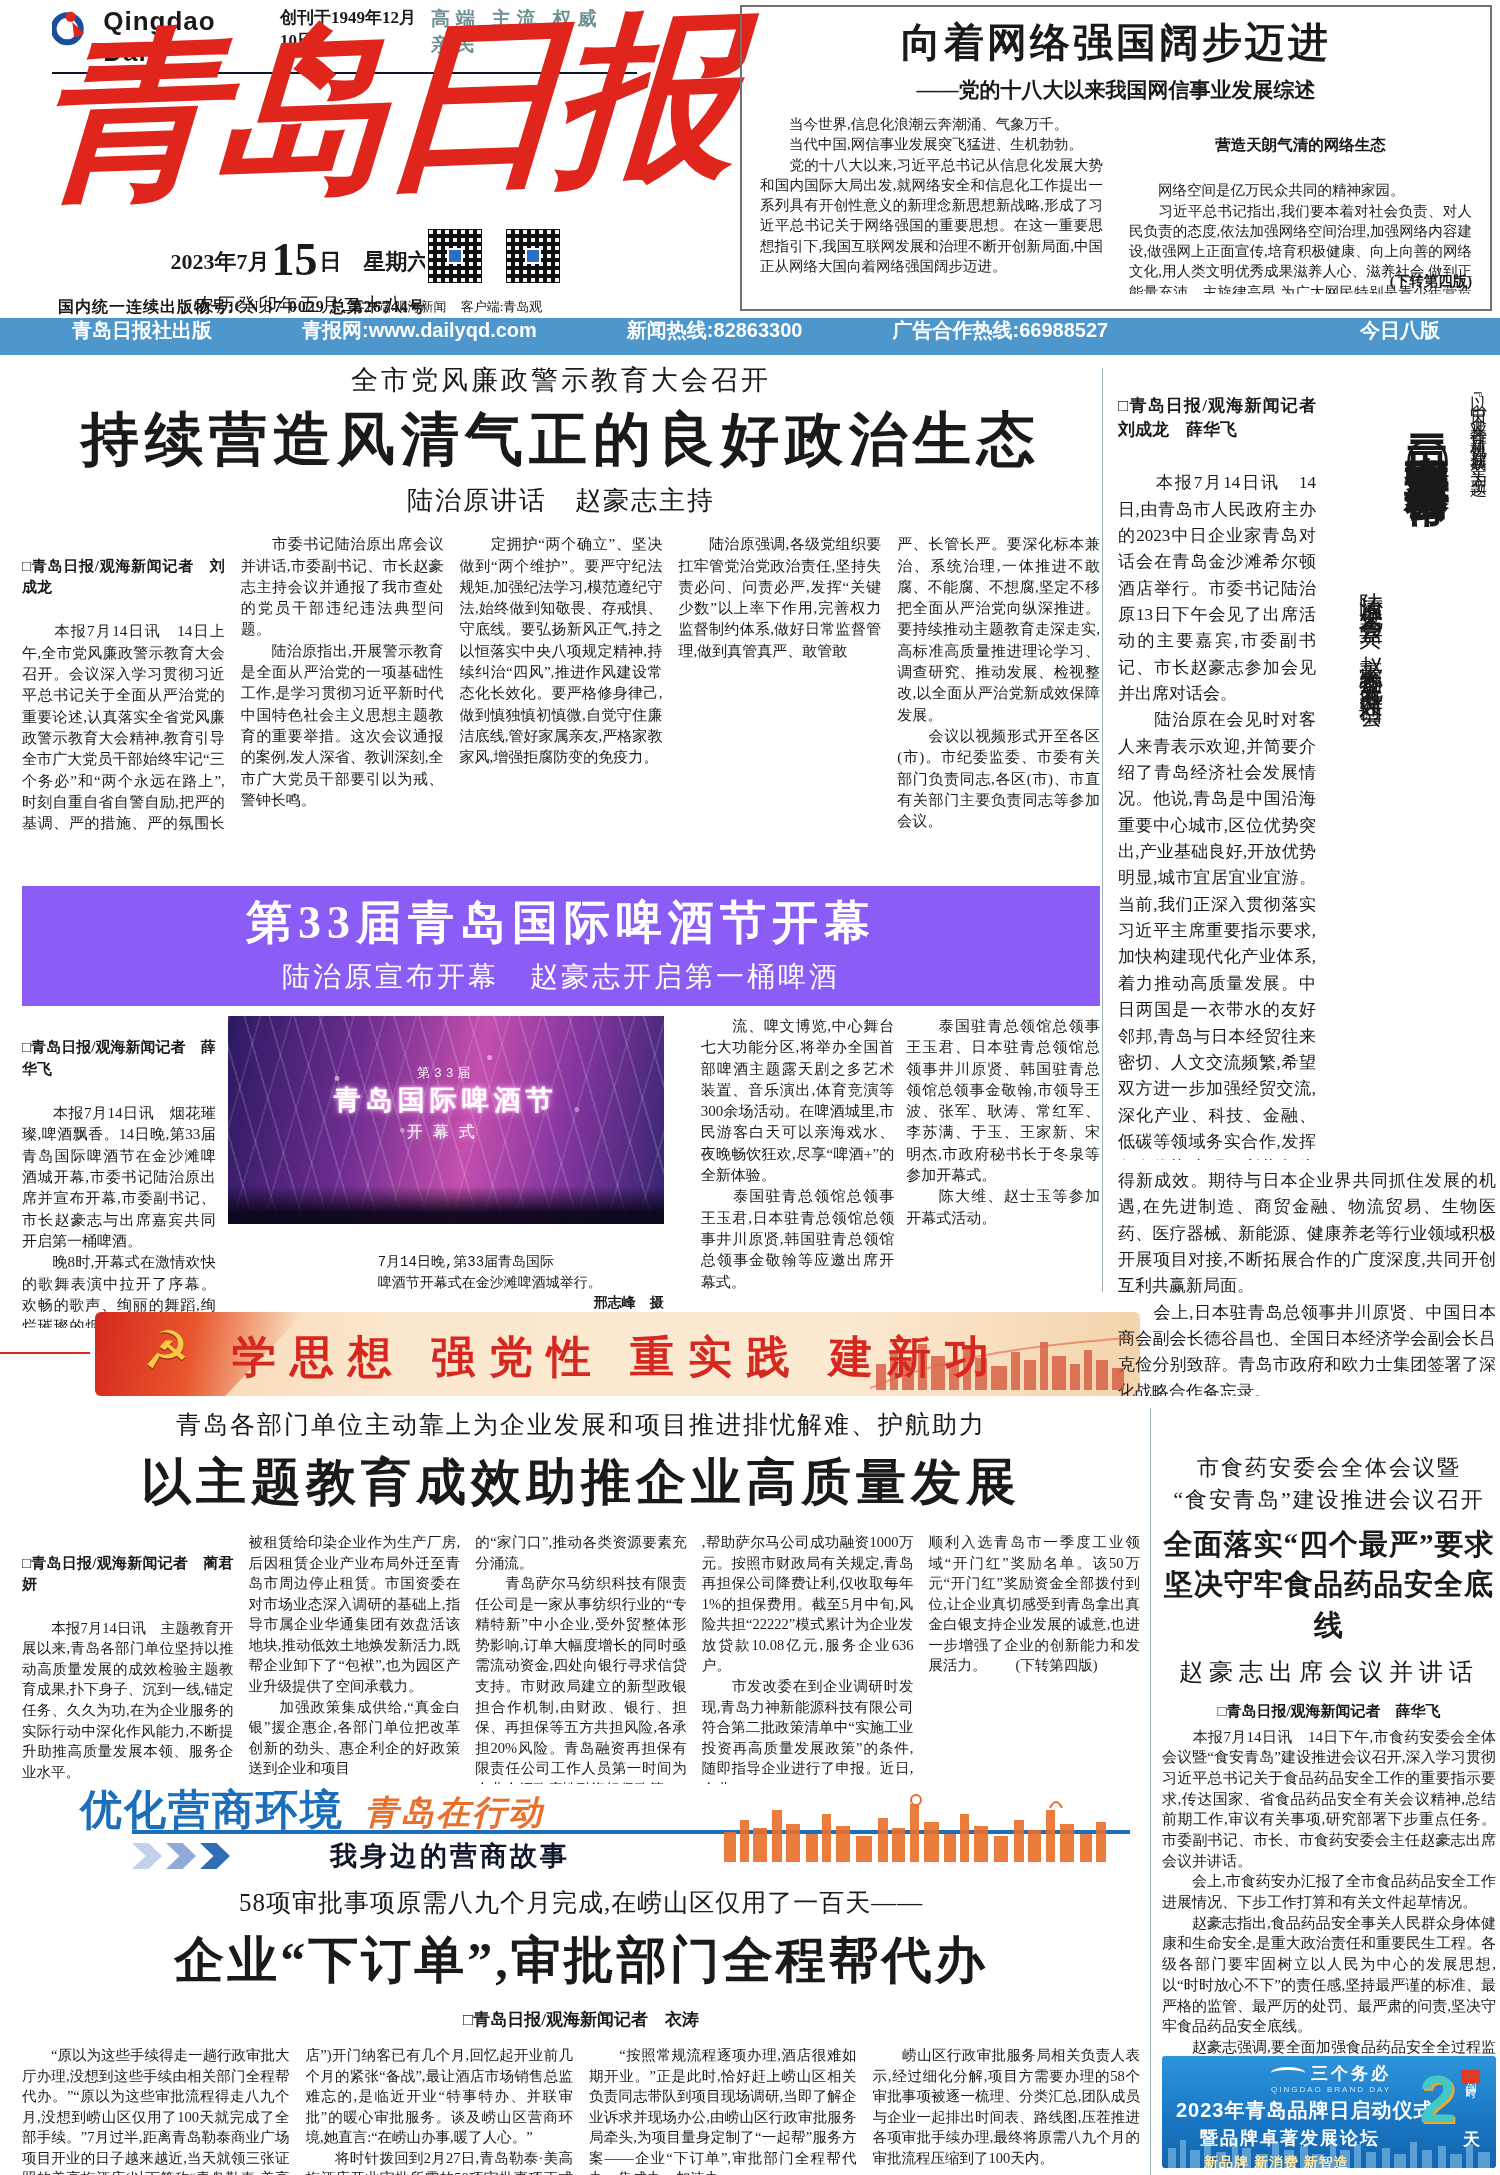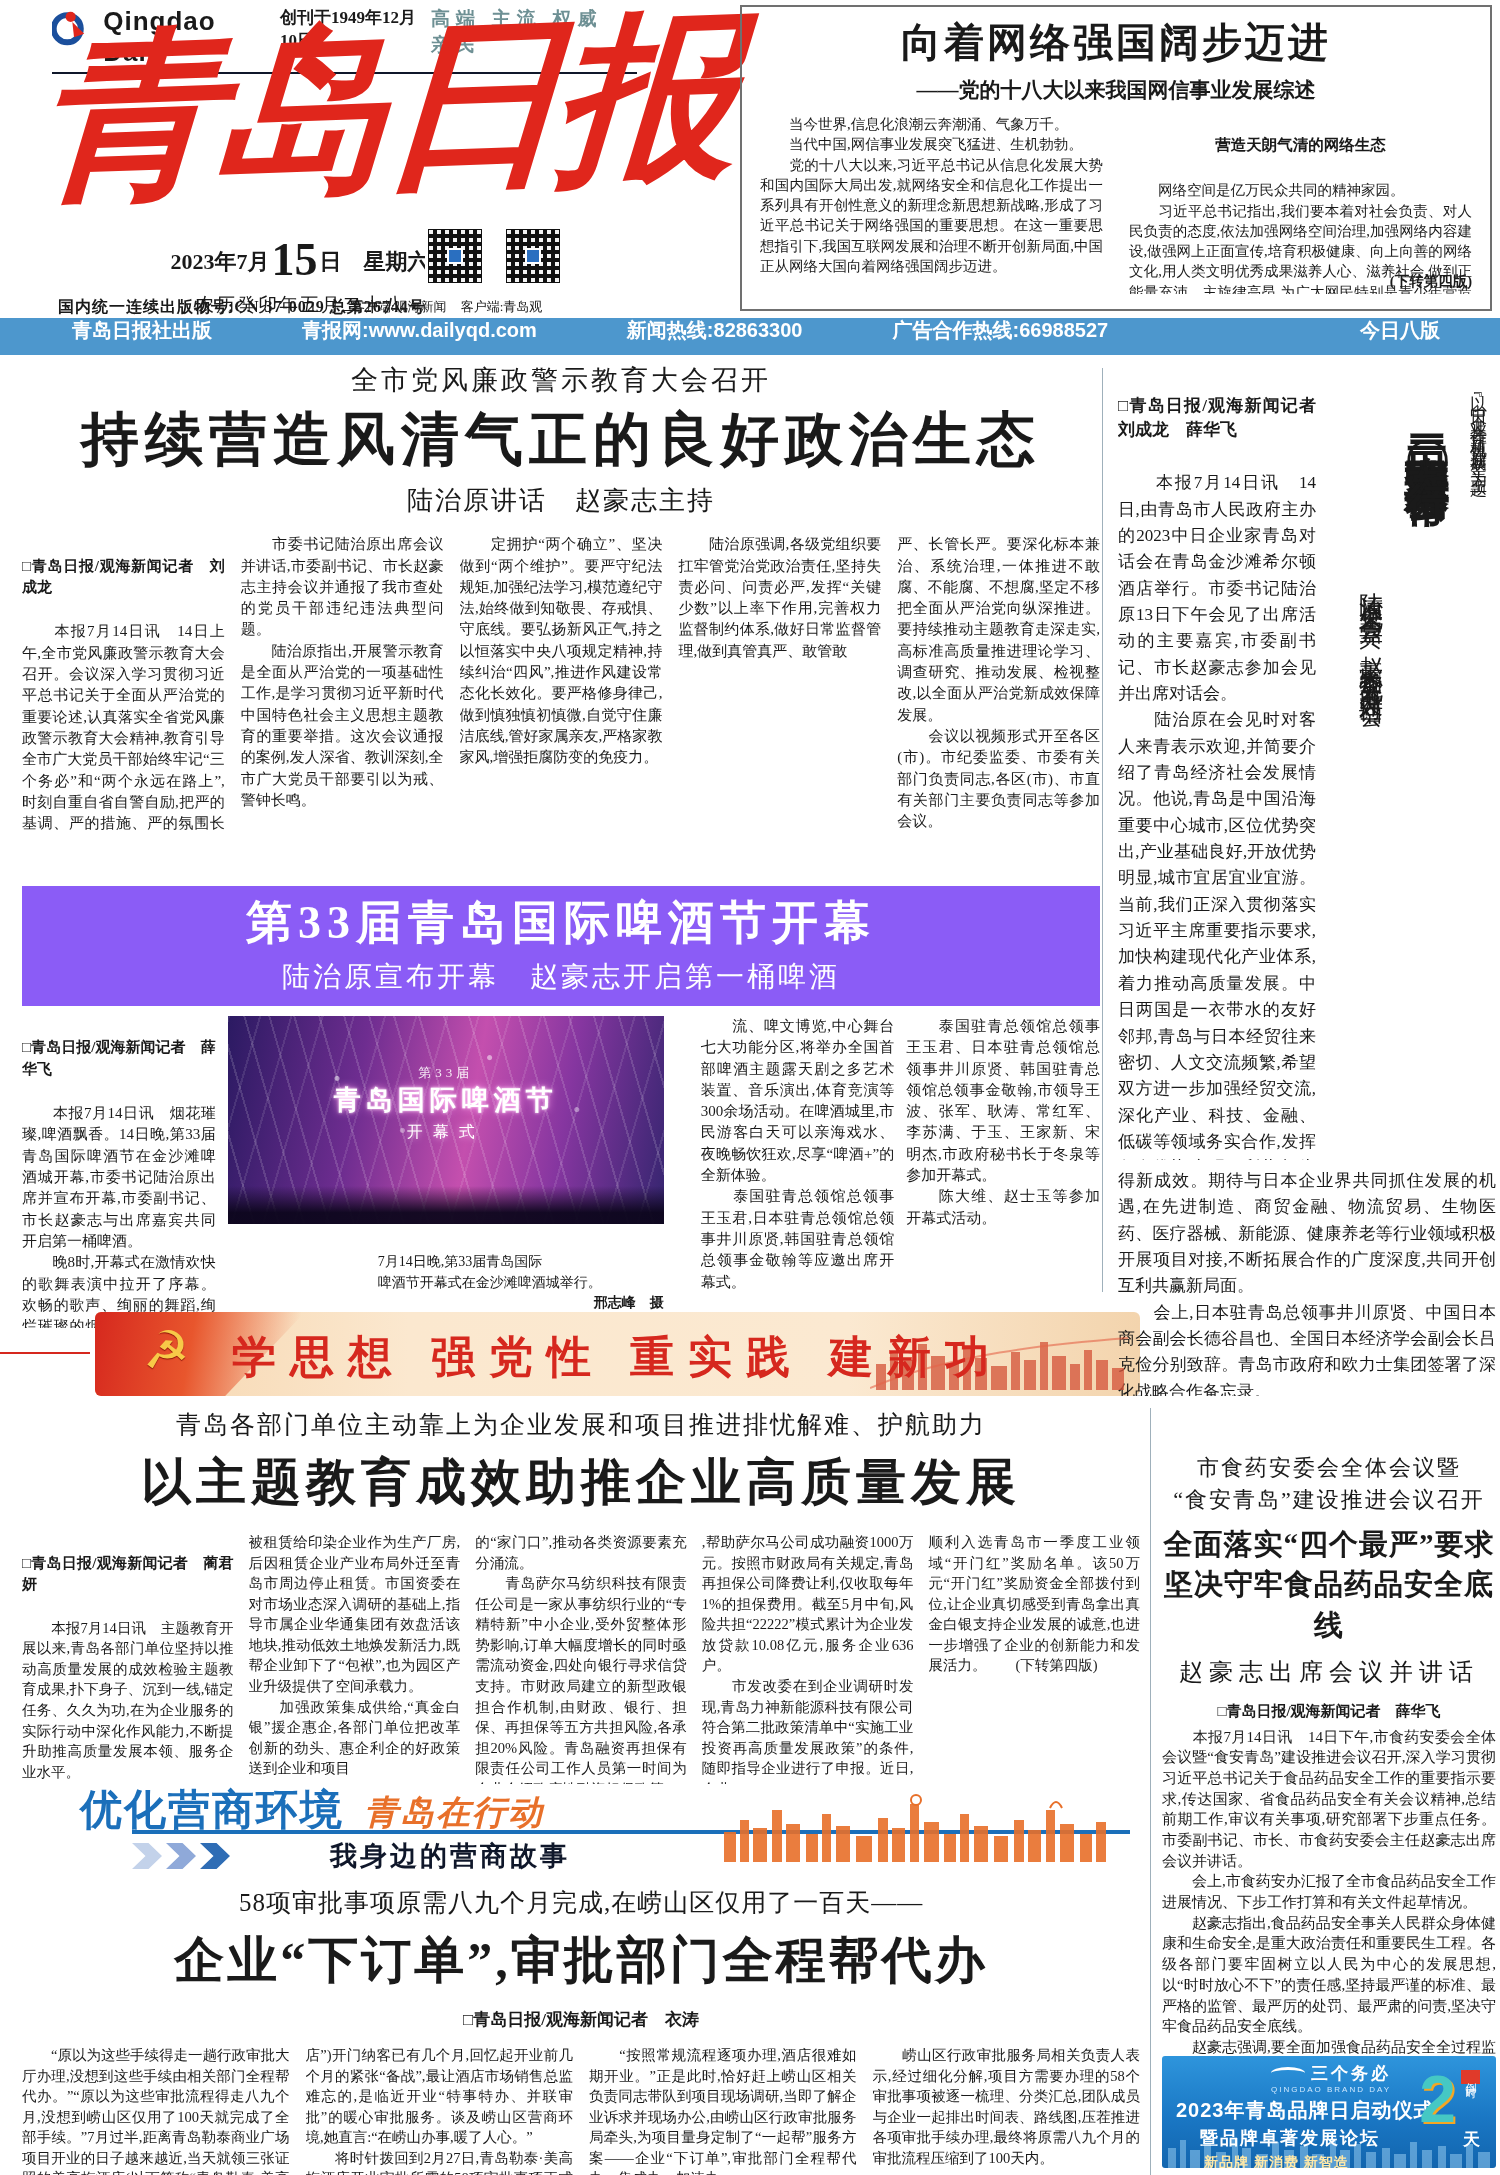--- a/index.html
+++ b/index.html
@@ -62,21 +62,21 @@
   .lead-body { display:flex; gap:16px; margin-top:16px; height:302px; }
   .lead-col { flex:1; }
 
   
   #beer { left:22px; top:886px; width:1078px; }
   .beer-banner { background:#8b5cf6; color:#fff; text-align:center; padding:6px 0 10px; }
   .beer-title { font-size:46px; font-weight:bold; letter-spacing:6px; }
   .beer-sub { font-size:28px; margin-top:4px; letter-spacing:3px; }
   .beer-content { display:flex; gap:12px; margin-top:10px; height:312px; }
   .beer-left { width:200px; }
-  .beer-photo-wrap { width:476px; }
+  .beer-photo-wrap { width:476px;font-family:Liberation Mono, monospace; }
   .beer-photo { width:436px; height:208px; position:relative; overflow:hidden;
     background:
       radial-gradient(circle at 25% 30%, rgba(255,255,255,.5) 0 2px, transparent 3px),
       radial-gradient(circle at 60% 20%, rgba(255,255,255,.5) 0 2px, transparent 3px),
       radial-gradient(circle at 80% 45%, rgba(255,255,255,.4) 0 2px, transparent 3px),
       radial-gradient(circle at 40% 55%, rgba(255,255,255,.4) 0 2px, transparent 3px),
       repeating-linear-gradient(74deg, rgba(255,255,255,.14) 0 2px, transparent 2px 24px),
       repeating-linear-gradient(106deg, rgba(255,255,255,.10) 0 2px, transparent 2px 30px),
       linear-gradient(100deg,#2b1a62 0%,#6e2d90 30%,#c44fae 55%,#8636a0 75%,#35256f 100%); }
   .beer-photo::after { content:""; position:absolute; left:0; right:0; bottom:0; height:38px;

